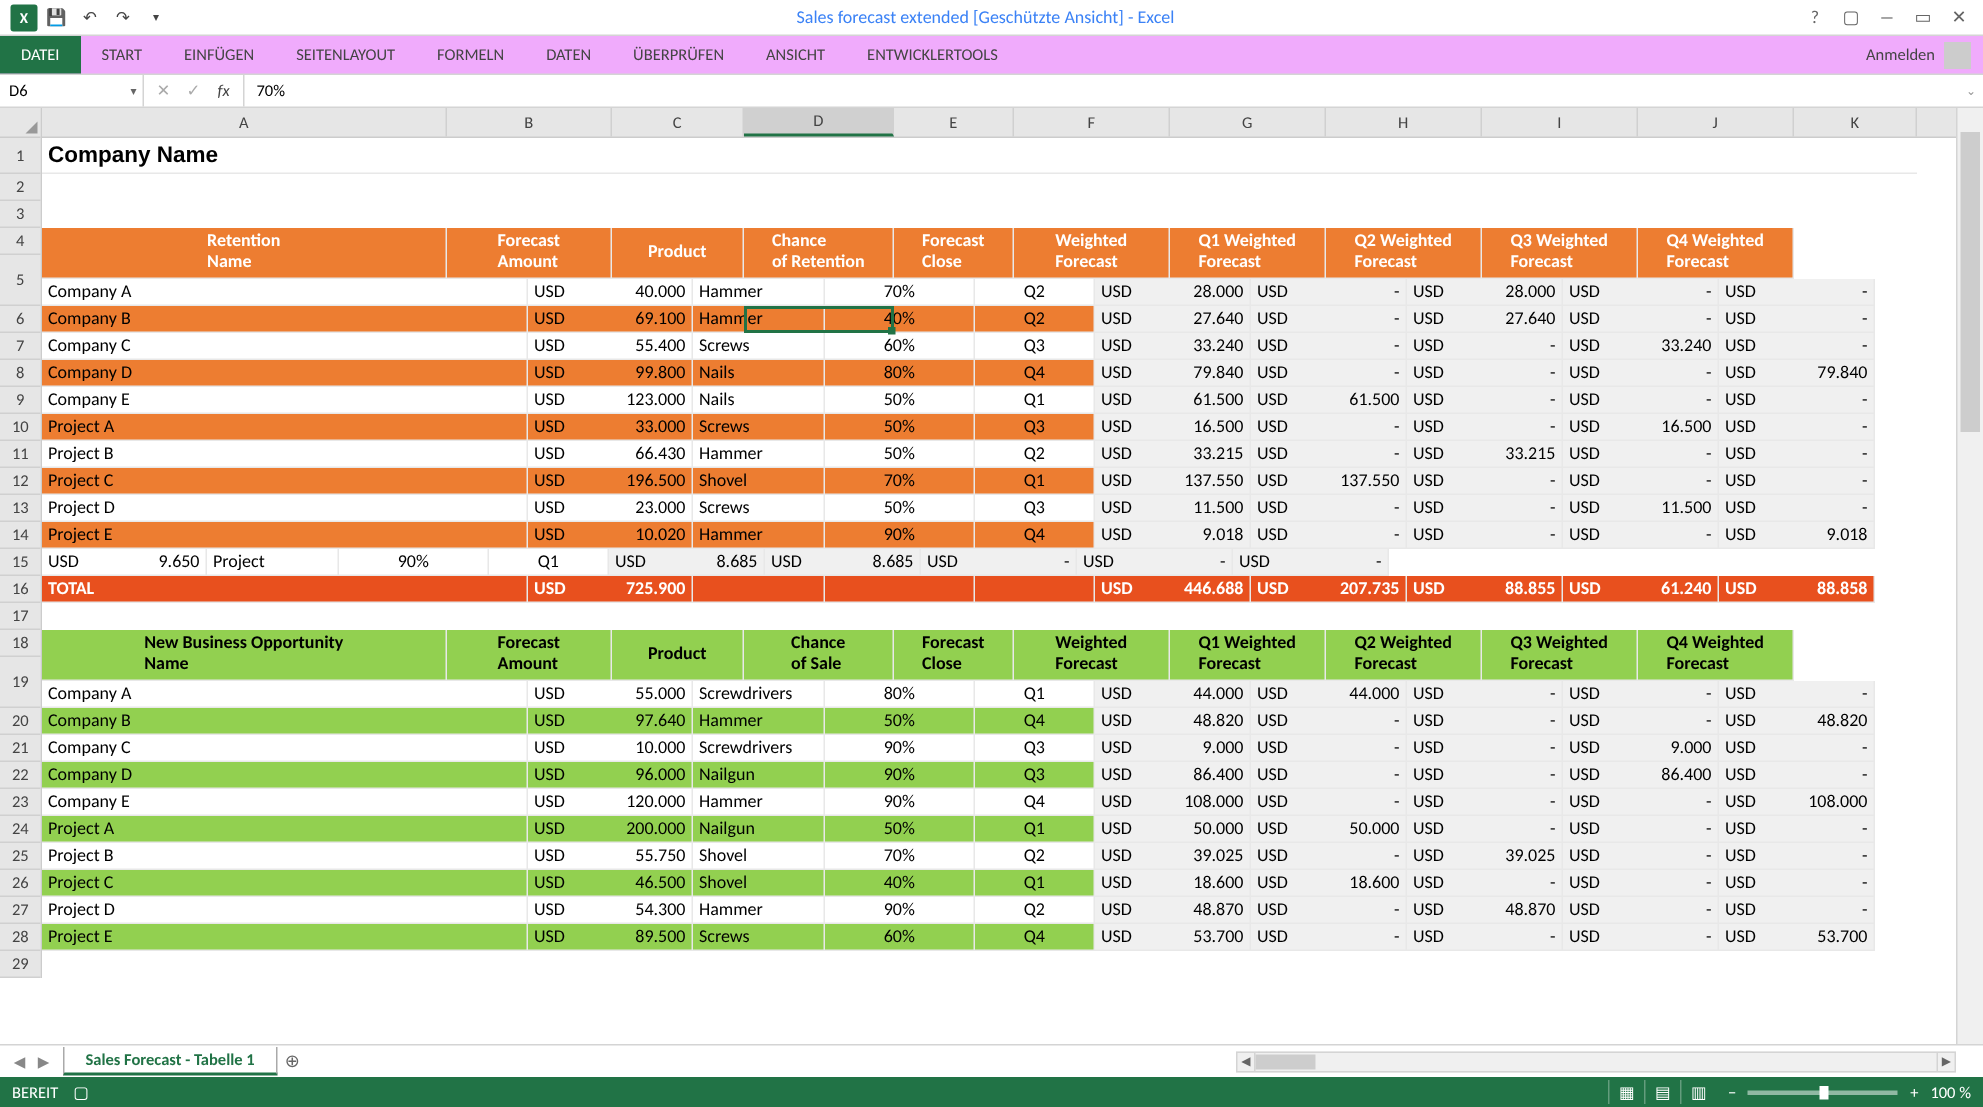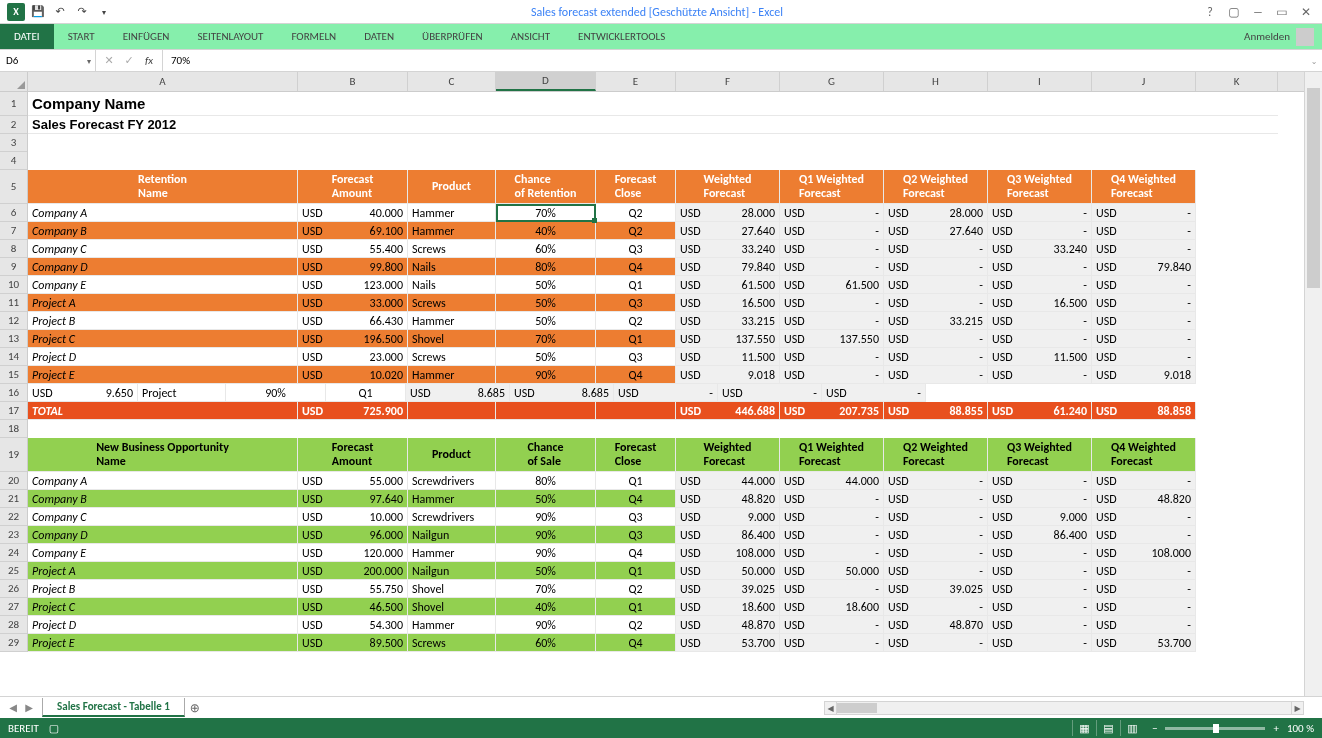--- a/index.html
+++ b/index.html
@@ -8,21 +8,21 @@
 
 .titlebar { height: 24px; background: #fff; display: flex; align-items: center; padding: 0 6px; border-bottom: 1px solid #d4d4d4; }
 .titlebar .qat { display: flex; align-items: center; gap: 2px; }
 .titlebar .qat-icon { width: 20px; height: 20px; display: flex; align-items: center; justify-content: center; font-size: 11px; color: #444; cursor: pointer; }
 .excel-logo { width: 18px; height: 18px; background: #217346; color: #fff; display: flex; align-items: center; justify-content: center; font-size: 10px; font-weight: bold; border-radius: 2px; }
 .titlebar .title { flex: 1; text-align: center; color: #3b82f6; font-size: 12px; }
 .titlebar .win-controls { display: flex; gap: 4px; align-items: center; }
 .titlebar .win-controls span { width: 20px; height: 20px; display: flex; align-items: center; justify-content: center; color: #666; cursor: pointer; }
 
 
-.ribbon { height: 26px; background: #86efac; display: flex; align-items: stretch; border-bottom: 1px solid #d4d4d4; padding-left: 0; }
+.ribbon { height: 26px; background: #f0abfc; display: flex; align-items: stretch; border-bottom: 1px solid #d4d4d4; padding-left: 0; }
 .ribbon .tab { padding: 0 14px; display: flex; align-items: center; font-size: 11px; color: #444; cursor: pointer; }
 .ribbon .tab.file { background: #217346; color: #fff; }
 .ribbon .signin { margin-left: auto; padding: 0 8px; display: flex; align-items: center; gap: 6px; color: #444; font-size: 11px; }
 .ribbon .signin .avatar { width: 18px; height: 18px; background: #ccc; }
 
 
 .formula-bar { height: 22px; display: flex; align-items: stretch; border-bottom: 1px solid #d4d4d4; background: #fff; }
 .name-box { width: 96px; border-right: 1px solid #d4d4d4; display: flex; align-items: center; padding: 0 6px; font-size: 11px; position: relative; }
 .name-box::after { content: "▾"; position: absolute; right: 4px; font-size: 8px; color: #666; }
 .fx-controls { display: flex; align-items: center; padding: 0 6px; gap: 6px; border-right: 1px solid #d4d4d4; }
@@ -80,21 +80,21 @@
 
 
 .statusbar { height: 20px; background: #217346; color: #fff; display: flex; align-items: center; padding: 0 8px; font-size: 11px; }
 .statusbar .status-right { margin-left: auto; display: flex; align-items: center; gap: 8px; }
 .view-btns { display: flex; gap: 0; }
 .view-btn { width: 24px; height: 16px; display: flex; align-items: center; justify-content: center; border-left: 1px solid rgba(255,255,255,0.3); cursor: pointer; }
 .zoom-slider { width: 100px; height: 3px; background: rgba(255,255,255,0.5); position: relative; }
 .zoom-slider::after { content: ""; position: absolute; left: 48px; top: -3px; width: 6px; height: 9px; background: #fff; }
 
 
-.cA { width: 270px; font-style: italic; }
+.cA { width: 324px; }
 
 .wA { width: 270px; }
 .wB { width: 110px; }
 .wC { width: 88px; }
 .wD { width: 100px; }
 .wE { width: 80px; }
 .wF { width: 104px; }
 .wG { width: 104px; }
 .wH { width: 104px; }
 .wI { width: 104px; }
@@ -203,23 +203,20 @@
             <div class="col-header wG">G</div>
             <div class="col-header wH">H</div>
             <div class="col-header wI">I</div>
             <div class="col-header wJ">J</div>
             <div class="col-header wK">K</div>
           </div>
         <div class="cells" id="cells-body">
             <div class="data-row" style="height: 24px;">
               <div class="cell title-cell" style="width: 1250px; border-right: none;">Company Name</div>
             </div>
-            <div class="data-row">
-              <div class="cell subtitle-cell" style="width: 1250px; border-right: none;">Sales Forecast FY 2012</div>
-            </div>
             <div class="data-row"></div>
             <div class="data-row"></div>
             <div class="data-row" style="height: 34px;">
               <div class="cell hdr-orange center wA" style="white-space: pre-line; line-height: 1.1;">Retention
 Name</div>
               <div class="cell hdr-orange center wB" style="white-space: pre-line; line-height: 1.1;">Forecast
 Amount</div>
               <div class="cell hdr-orange center wC" style="white-space: pre-line; line-height: 1.1;">Product</div>
               <div class="cell hdr-orange center wD" style="white-space: pre-line; line-height: 1.1;">Chance
 of Retention</div>

